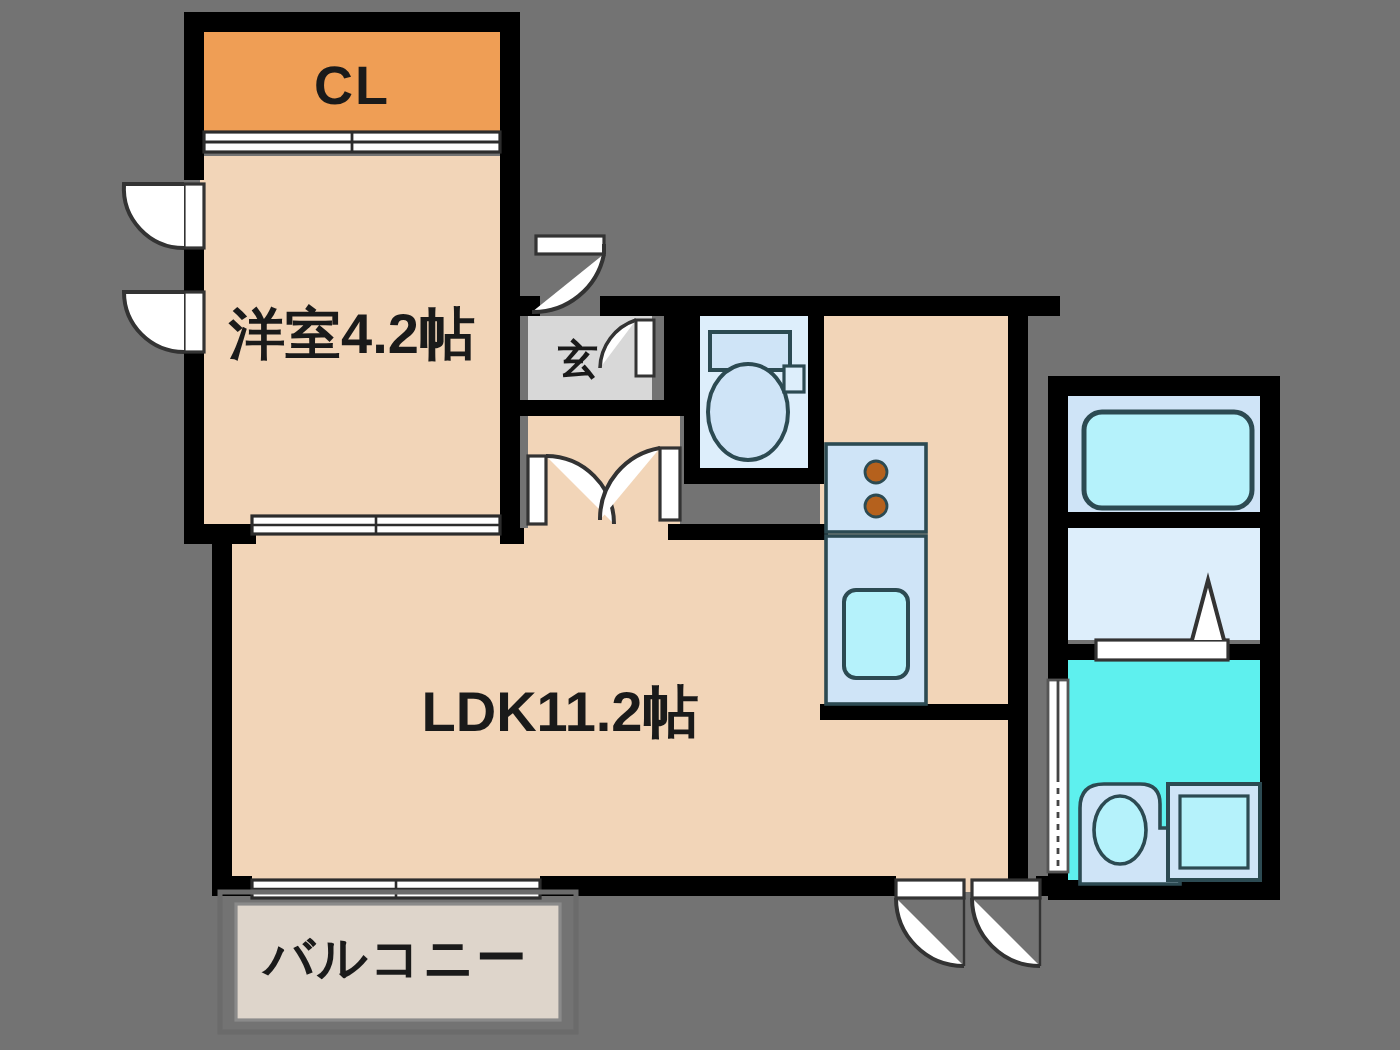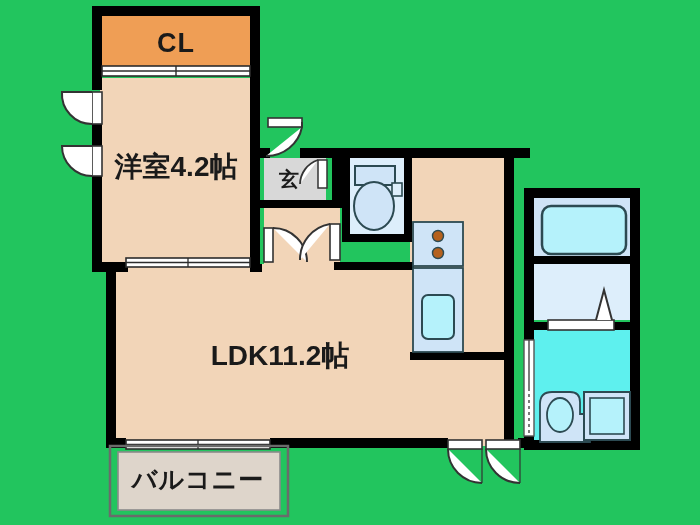--- a/index.html
+++ b/index.html
@@ -7,21 +7,21 @@
     padding: 0;
     background: #ffffff;
   }
   body {
     font-family: "Liberation Sans", sans-serif;
   }
   #floorplan-root {
     position: relative;
     width: 700px;
     height: 525px;
-    background: #22c55e;
+    background: #737373;
     overflow: hidden;
   }
   #floorplan-svg {
     display: block;
     width: 700px;
     height: 525px;
   }
   .room-label {
     font-family: "Liberation Sans", sans-serif;
     font-weight: bold;

